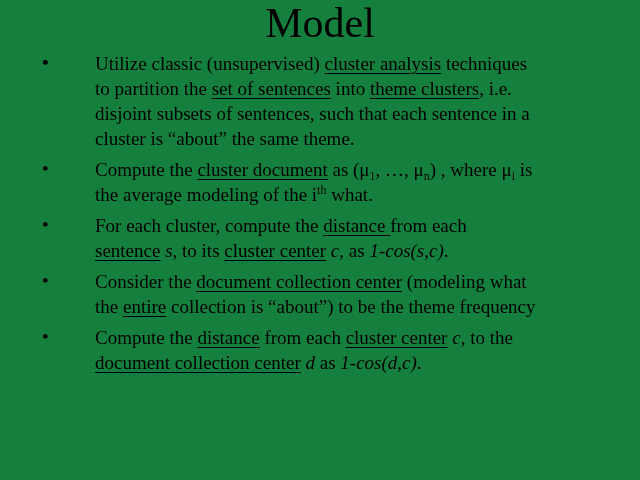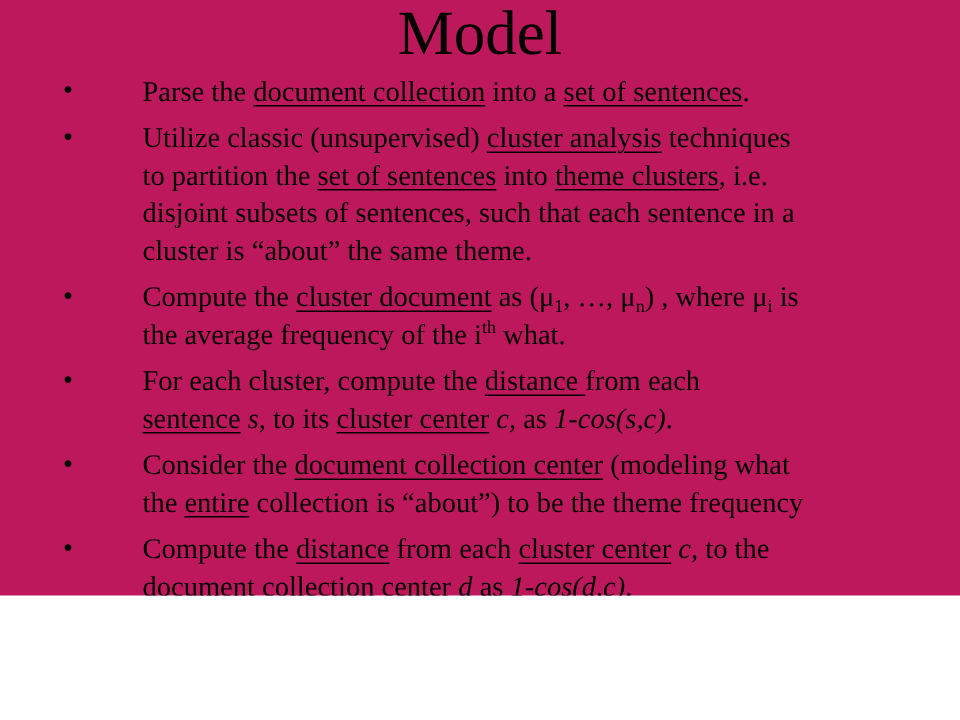--- a/index.html
+++ b/index.html
@@ -10,22 +10,22 @@
   body {
     width: 640px;
     height: 480px;
     font-family: "Liberation Serif", serif;
     color: #000000;
     overflow: hidden;
   }
   .slide {
     position: relative;
     width: 640px;
-    height: 397px;
-    background: #be185d;
+    height: 480px;
+    background: #15803d;
     overflow: hidden;
   }
   .slide-title {
     margin: 0;
     padding-top: 1px;
     text-align: center;
     font-size: 42px;
     line-height: 44px;
     font-weight: normal;
     letter-spacing: 0px;
@@ -62,20 +62,20 @@
     top: -7px;
     line-height: 0;
   }
 </style>
 </head>
 <body>
 
 <div class="slide">
   <h1 class="slide-title">Model</h1>
   <div class="content">
-      <div class="bullet-item"><span class="bullet-marker">•</span><span class="bullet-text"><span>Parse the </span><span class="u">document collection</span><span> into a </span><span class="u">set of sentences</span><span>.</span></span></div>
+      <div class="bullet-item"><span class="bullet-marker">•</span></div>
       <div class="bullet-item"><span class="bullet-marker">•</span><span class="bullet-text"><span>Utilize classic (unsupervised) </span><span class="u">cluster analysis</span><span> techniques</span><br><span>to partition the </span><span class="u">set of sentences</span><span> into </span><span class="u">theme clusters</span><span>, i.e.</span><br><span>disjoint subsets of sentences, such that each sentence in a</span><br><span>cluster is “about” the same theme.</span></span></div>
-      <div class="bullet-item"><span class="bullet-marker">•</span><span class="bullet-text"><span>Compute the </span><span class="u">cluster document</span><span> as (μ</span><sub>1</sub><span>, …, μ</span><sub>n</sub><span>) , where μ</span><sub>i</sub><span> is</span><br><span>the average frequency of the i</span><sup>th</sup><span> what.</span></span></div>
+      <div class="bullet-item"><span class="bullet-marker">•</span><span class="bullet-text"><span>Compute the </span><span class="u">cluster document</span><span> as (μ</span><sub>1</sub><span>, …, μ</span><sub>n</sub><span>) , where μ</span><sub>i</sub><span> is</span><br><span>the average modeling of the i</span><sup>th</sup><span> what.</span></span></div>
       <div class="bullet-item"><span class="bullet-marker">•</span><span class="bullet-text"><span>For each cluster, compute the </span><span class="u">distance </span><span>from each</span><br><span class="u">sentence</span><span> </span><span class="i">s</span><span>, to its </span><span class="u">cluster center</span><span> </span><span class="i">c</span><span>, as </span><span class="i">1-cos(s,c)</span><span>.</span></span></div>
       <div class="bullet-item"><span class="bullet-marker">•</span><span class="bullet-text"><span>Consider the </span><span class="u">document collection center</span><span> (modeling what</span><br><span>the </span><span class="u">entire</span><span> collection is “about”) to be the theme frequency</span><br></span></div>
       <div class="bullet-item"><span class="bullet-marker">•</span><span class="bullet-text"><span>Compute the </span><span class="u">distance</span><span> from each </span><span class="u">cluster center</span><span> </span><span class="i">c</span><span>, to the</span><br><span class="u">document collection center</span><span> </span><span class="i">d</span><span> as </span><span class="i">1-cos(d,c)</span><span>.</span></span></div>
     </div>
 </div>
 
 </body></html>

